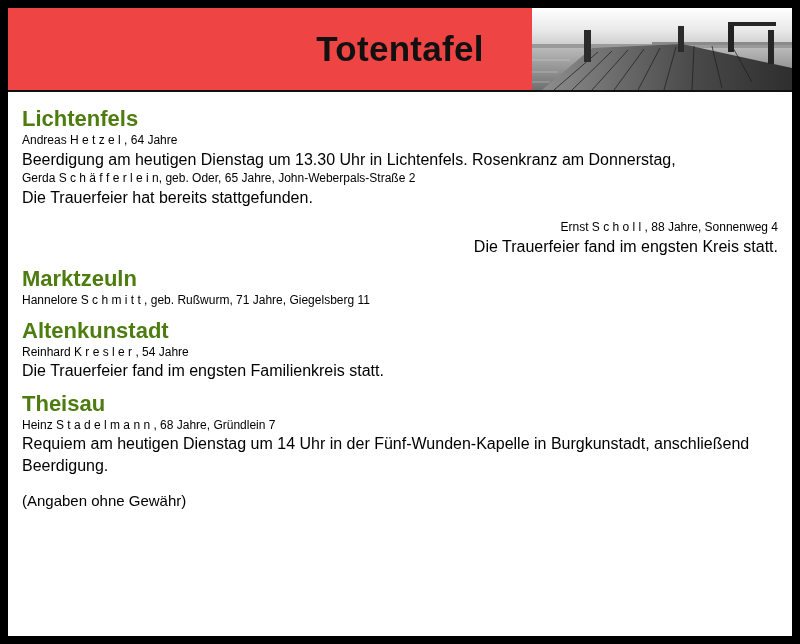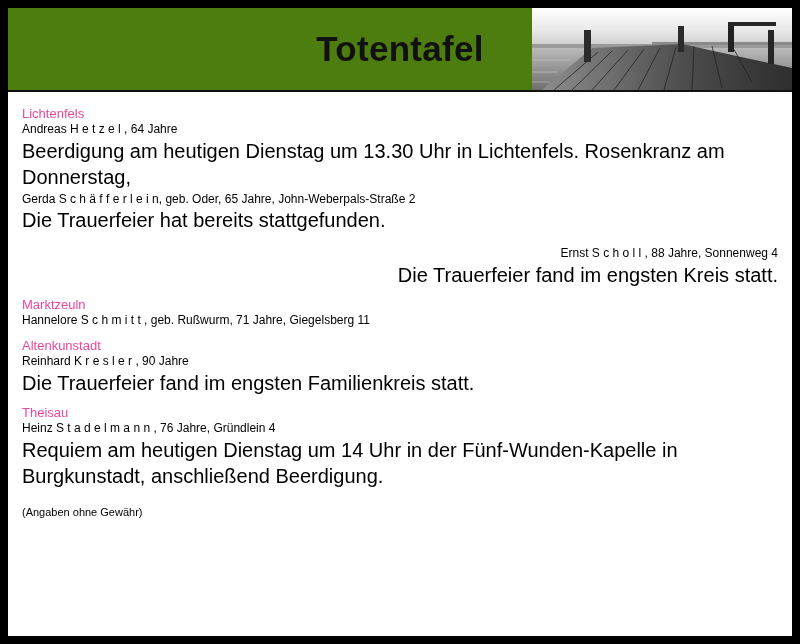--- a/index.html
+++ b/index.html
@@ -29,21 +29,21 @@
     background: #ffffff;
     box-sizing: border-box;
     overflow: hidden;
   }
 
   
   .header {
     position: relative;
     width: 784px;
     height: 82px;
-    background: #4d7c0f;
+    background: #ef4444;
     overflow: hidden;
   }
   .header-photo {
     position: absolute;
     right: 0;
     top: 0;
     width: 260px;
     height: 82px;
     overflow: hidden;
   }
@@ -66,41 +66,41 @@
     height: 2px;
     background: #111111;
   }
 
   
   .content {
     padding: 10px 14px 0 14px;
     box-sizing: border-box;
   }
   .place {
-    font-size: 13px;
-    font-weight: normal;
-    color: #ec4899;
+    font-size: 22px;
+    font-weight: bold;
+    color: #4d7c0f;
     margin-top: 9px;
     margin-bottom: 1px;
   }
   .place.first { margin-top: 4px; }
   .entry { margin-bottom: 1px; }
   .entry + .entry { margin-top: 12px; text-align: right; }
   .entry-name {
     font-size: 12px;
     color: #000000;
     line-height: 1.32;
   }
   .entry-note {
-    font-size: 20px;
+    font-size: 16px;
     color: #000000;
     line-height: 1.32;
   }
   .disclaimer {
-    font-size: 11px;
+    font-size: 15px;
     color: #000000;
     margin-top: 16px;
   }
 </style>
 </head>
 <body>
 
 <div class="page">
   <div class="sheet">
 
@@ -184,29 +184,29 @@
       <div>
         <div class="place">Marktzeuln</div>
         <div class="entry">
           <div class="entry-name">Hannelore S c h m i t t , geb. Rußwurm, 71 Jahre, Giegelsberg 11</div>
         </div>
       </div>
 
       <div>
         <div class="place">Altenkunstadt</div>
         <div class="entry">
-          <div class="entry-name">Reinhard K r e s l e r , 90 Jahre</div>
+          <div class="entry-name">Reinhard K r e s l e r , 54 Jahre</div>
           <div class="entry-note">Die Trauerfeier fand im engsten Familienkreis statt.</div>
         </div>
       </div>
 
       <div>
         <div class="place">Theisau</div>
         <div class="entry">
-          <div class="entry-name">Heinz S t a d e l m a n n , 76 Jahre, Gründlein 4</div>
+          <div class="entry-name">Heinz S t a d e l m a n n , 68 Jahre, Gründlein 7</div>
           <div class="entry-note">Requiem am heutigen Dienstag um 14 Uhr in der Fünf-Wunden-Kapelle in Burgkunstadt, anschließend Beerdigung.</div>
         </div>
       </div>
 
       <div class="disclaimer">(Angaben ohne Gewähr)</div>
 
     </div>
   </div>
 </div>
 

